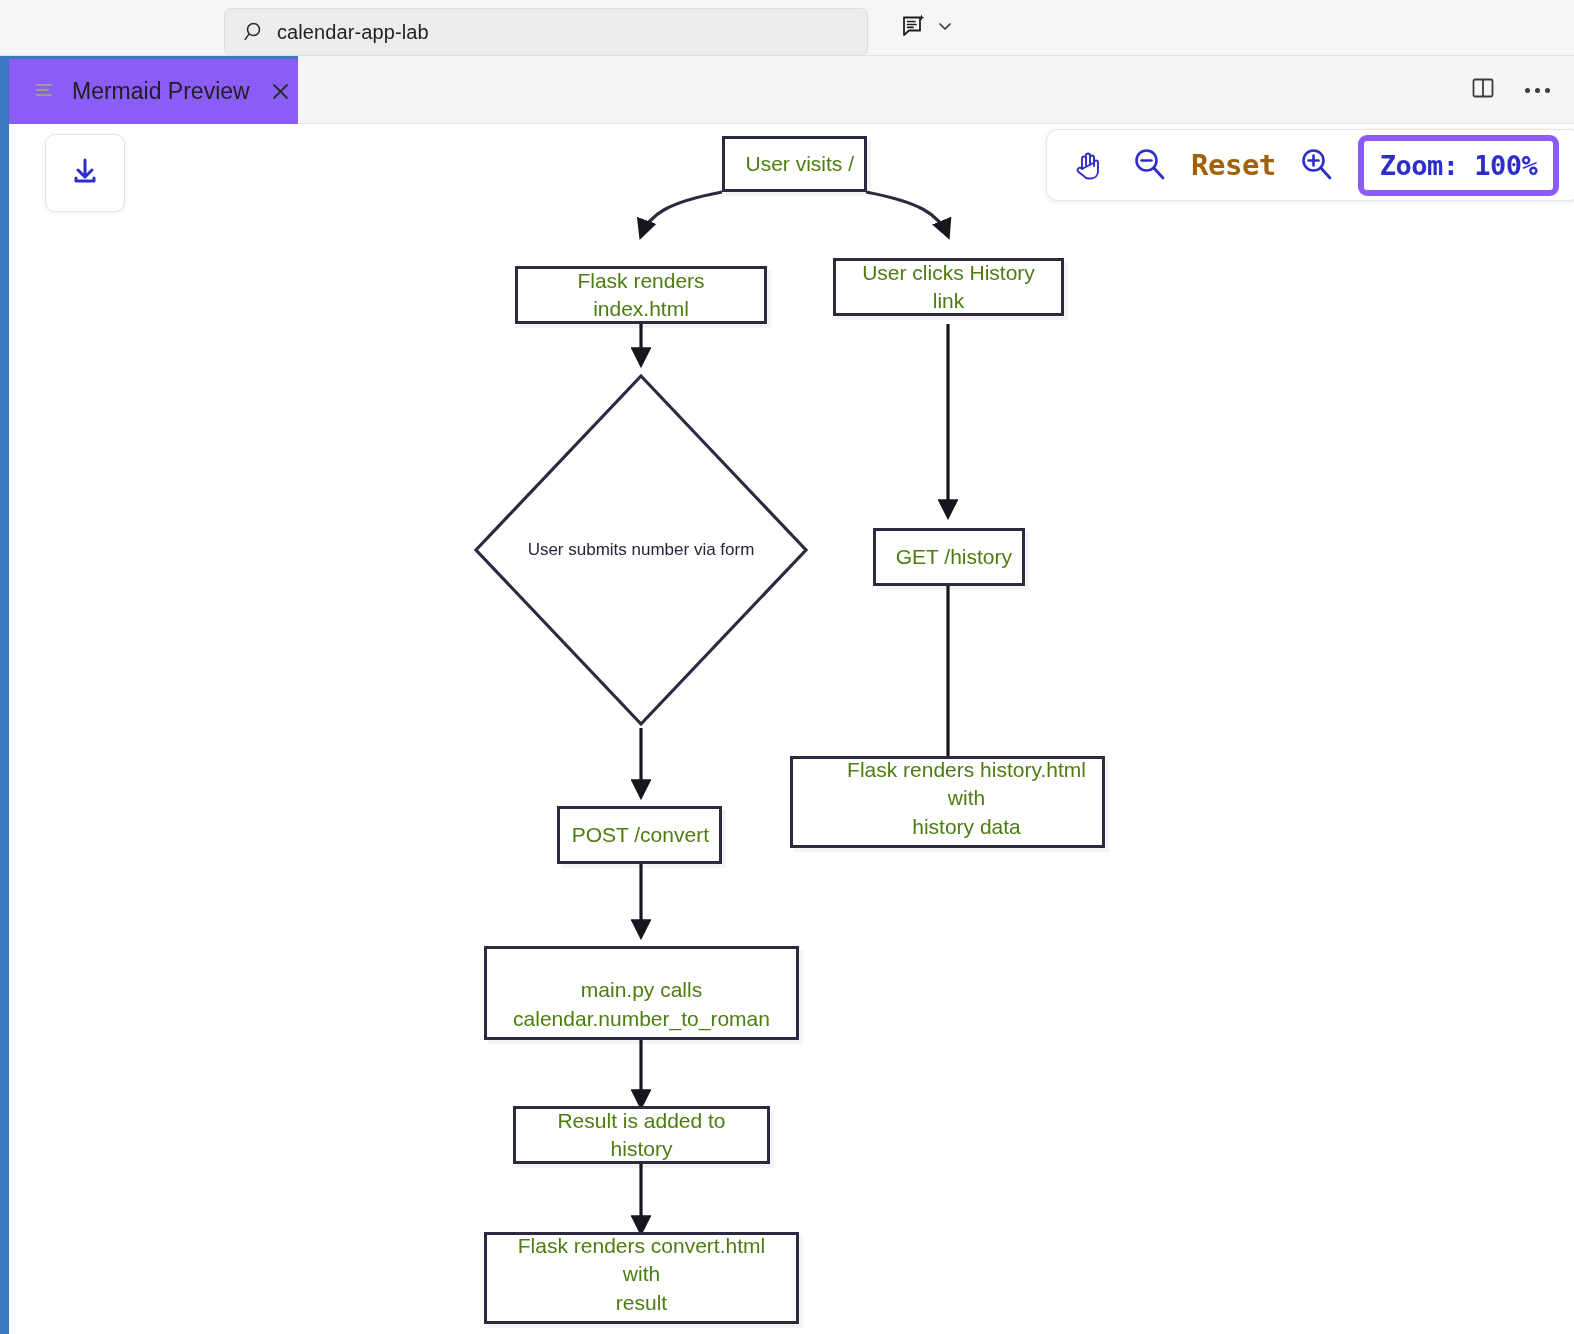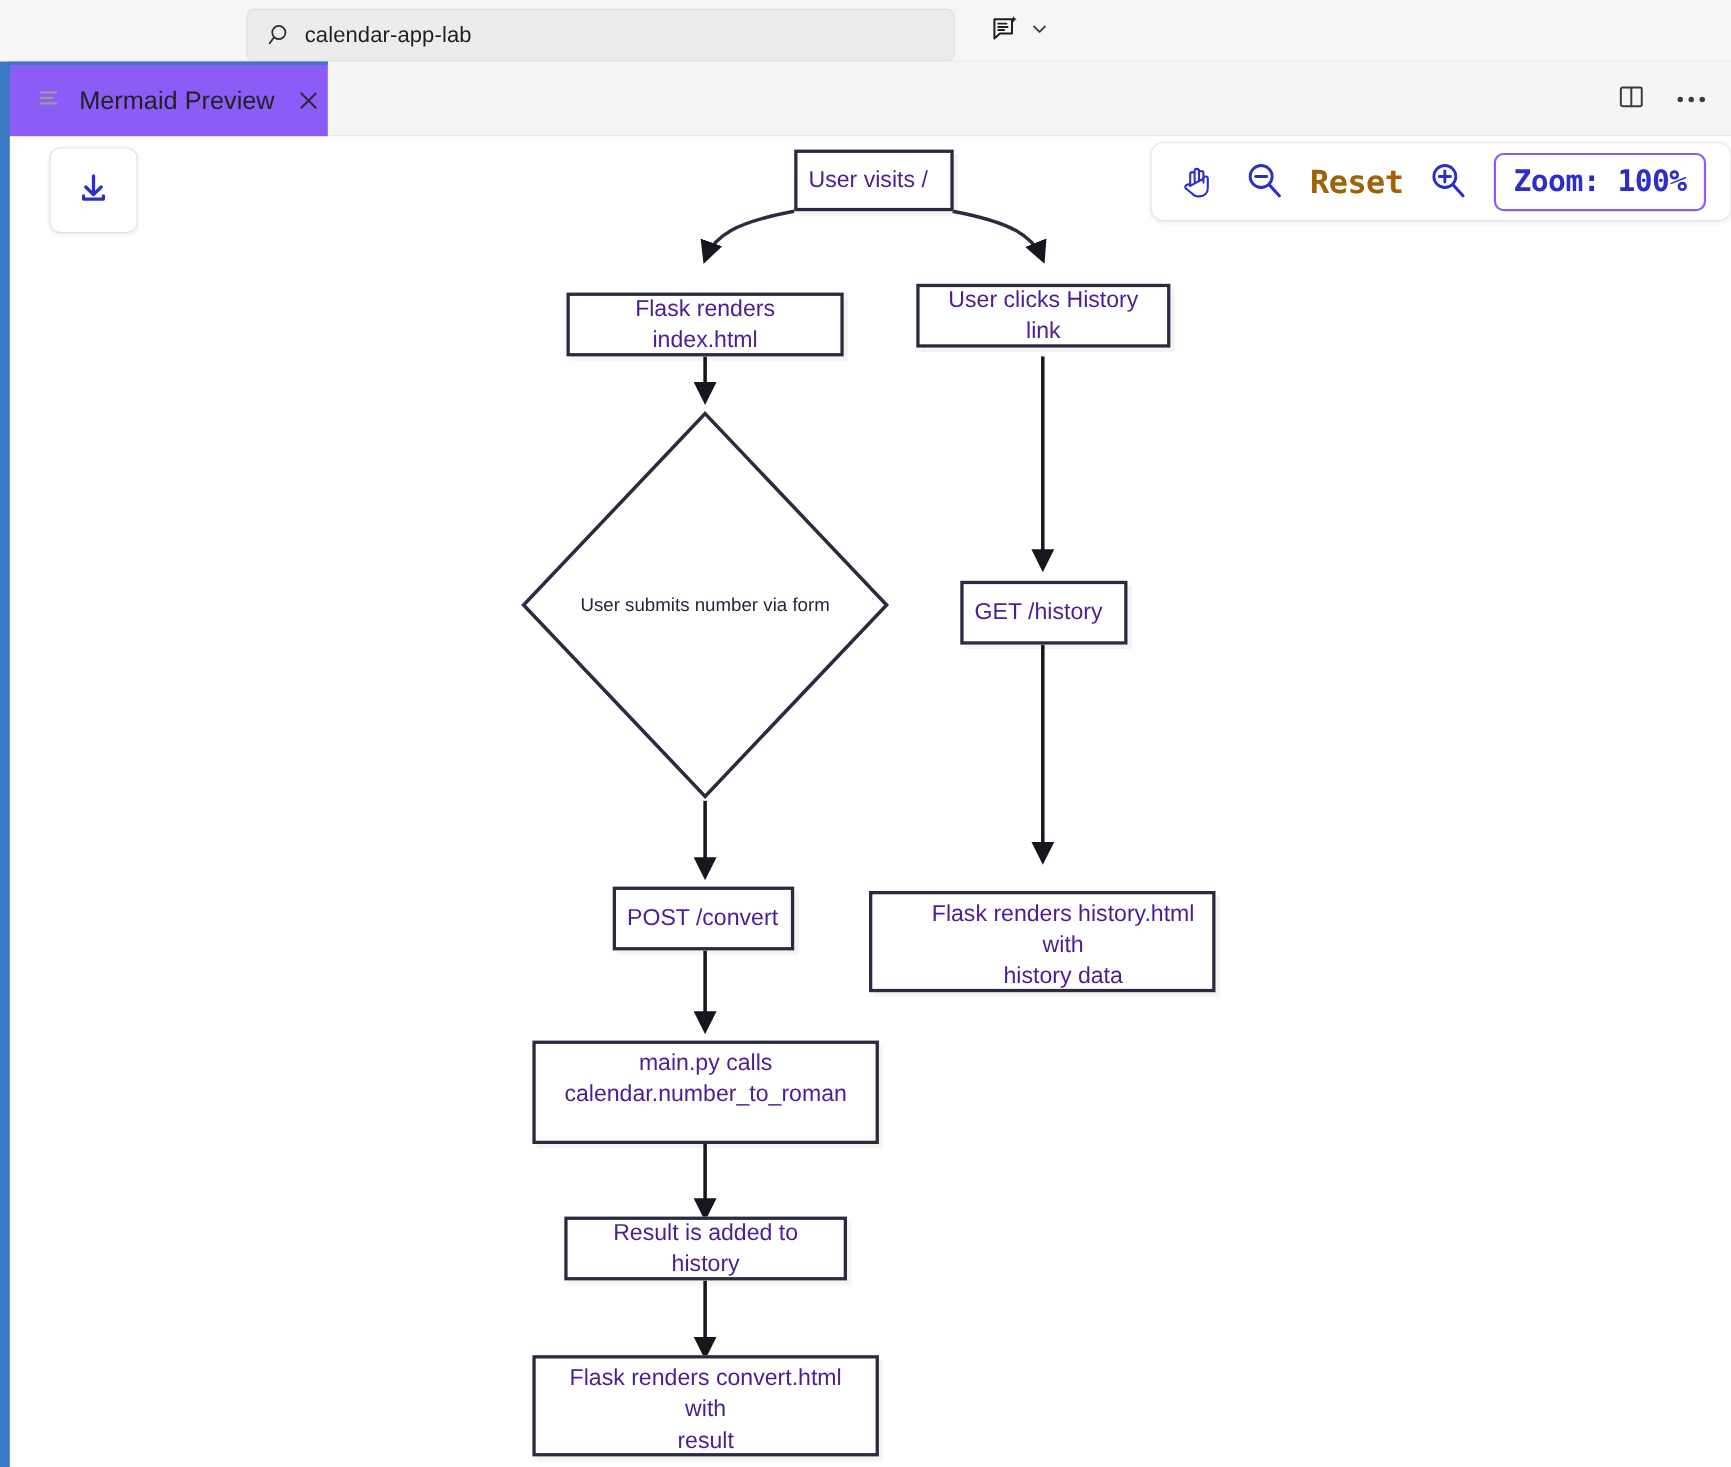--- a/index.html
+++ b/index.html
@@ -154,43 +154,43 @@
     font-weight: bold;
     color: #a16207;
     letter-spacing: -0.5px;
     cursor: pointer;
   }
   .zoom-level {
     font-family: "DejaVu Sans Mono", monospace;
     font-size: 27px;
     font-weight: bold;
     color: #2d2dcc;
-    border: 2px solid #8b5cf6;
+    border: 6px solid #8b5cf6;
     border-radius: 9px;
     padding: 9px 16px;
     letter-spacing: -0.5px;
     white-space: nowrap;
   }
 
   
   .flow {
     position: absolute;
     left: 0; top: 0;
     width: 1565px; height: 1210px;
   }
   .node {
     position: absolute;
     background: #ffffff;
     border: 3px solid #2b2b40;
     box-shadow: 4px 4px 0 0 rgba(0,0,0,.045);
     display: flex;
     align-items: center;
-    justify-content: flex-start;
+    justify-content: flex-end;
     text-align: center;
-    color: #4c1d95;
+    color: #4d7c0f;
     font-size: 21px;
     line-height: 1.35;
     padding: 4px 10px;
   }
   .diamond-wrap {
     position: absolute;
     display: flex;
     align-items: center;
     justify-content: center;
   }
@@ -372,21 +372,21 @@
       </div>
 
       <div class="node" style="left:864px; top:404px; width:152px; height:58px;">
         <span>GET /history</span>
       </div>
 
       <div class="node" style="left:548px; top:682px; width:165px; height:58px;">
         <span>POST /convert</span>
       </div>
 
-      <div class="node" style="left:781px; top:686px; width:315px; height:92px; flex-direction:column;padding-left:48px;">
+      <div class="node" style="left:781px; top:632px; width:315px; height:92px; flex-direction:column;padding-left:48px;">
         <span>Flask renders history.html with</span>
         <span>history data</span>
       </div>
 
       <div class="node" style="left:475px; top:822px; width:315px; height:94px; flex-direction:column;">
         <span>main.py calls</span>
         <span>calendar.number_to_roman</span>
       </div>
 
       <div class="node" style="left:504px; top:982px; width:257px; height:58px;">

